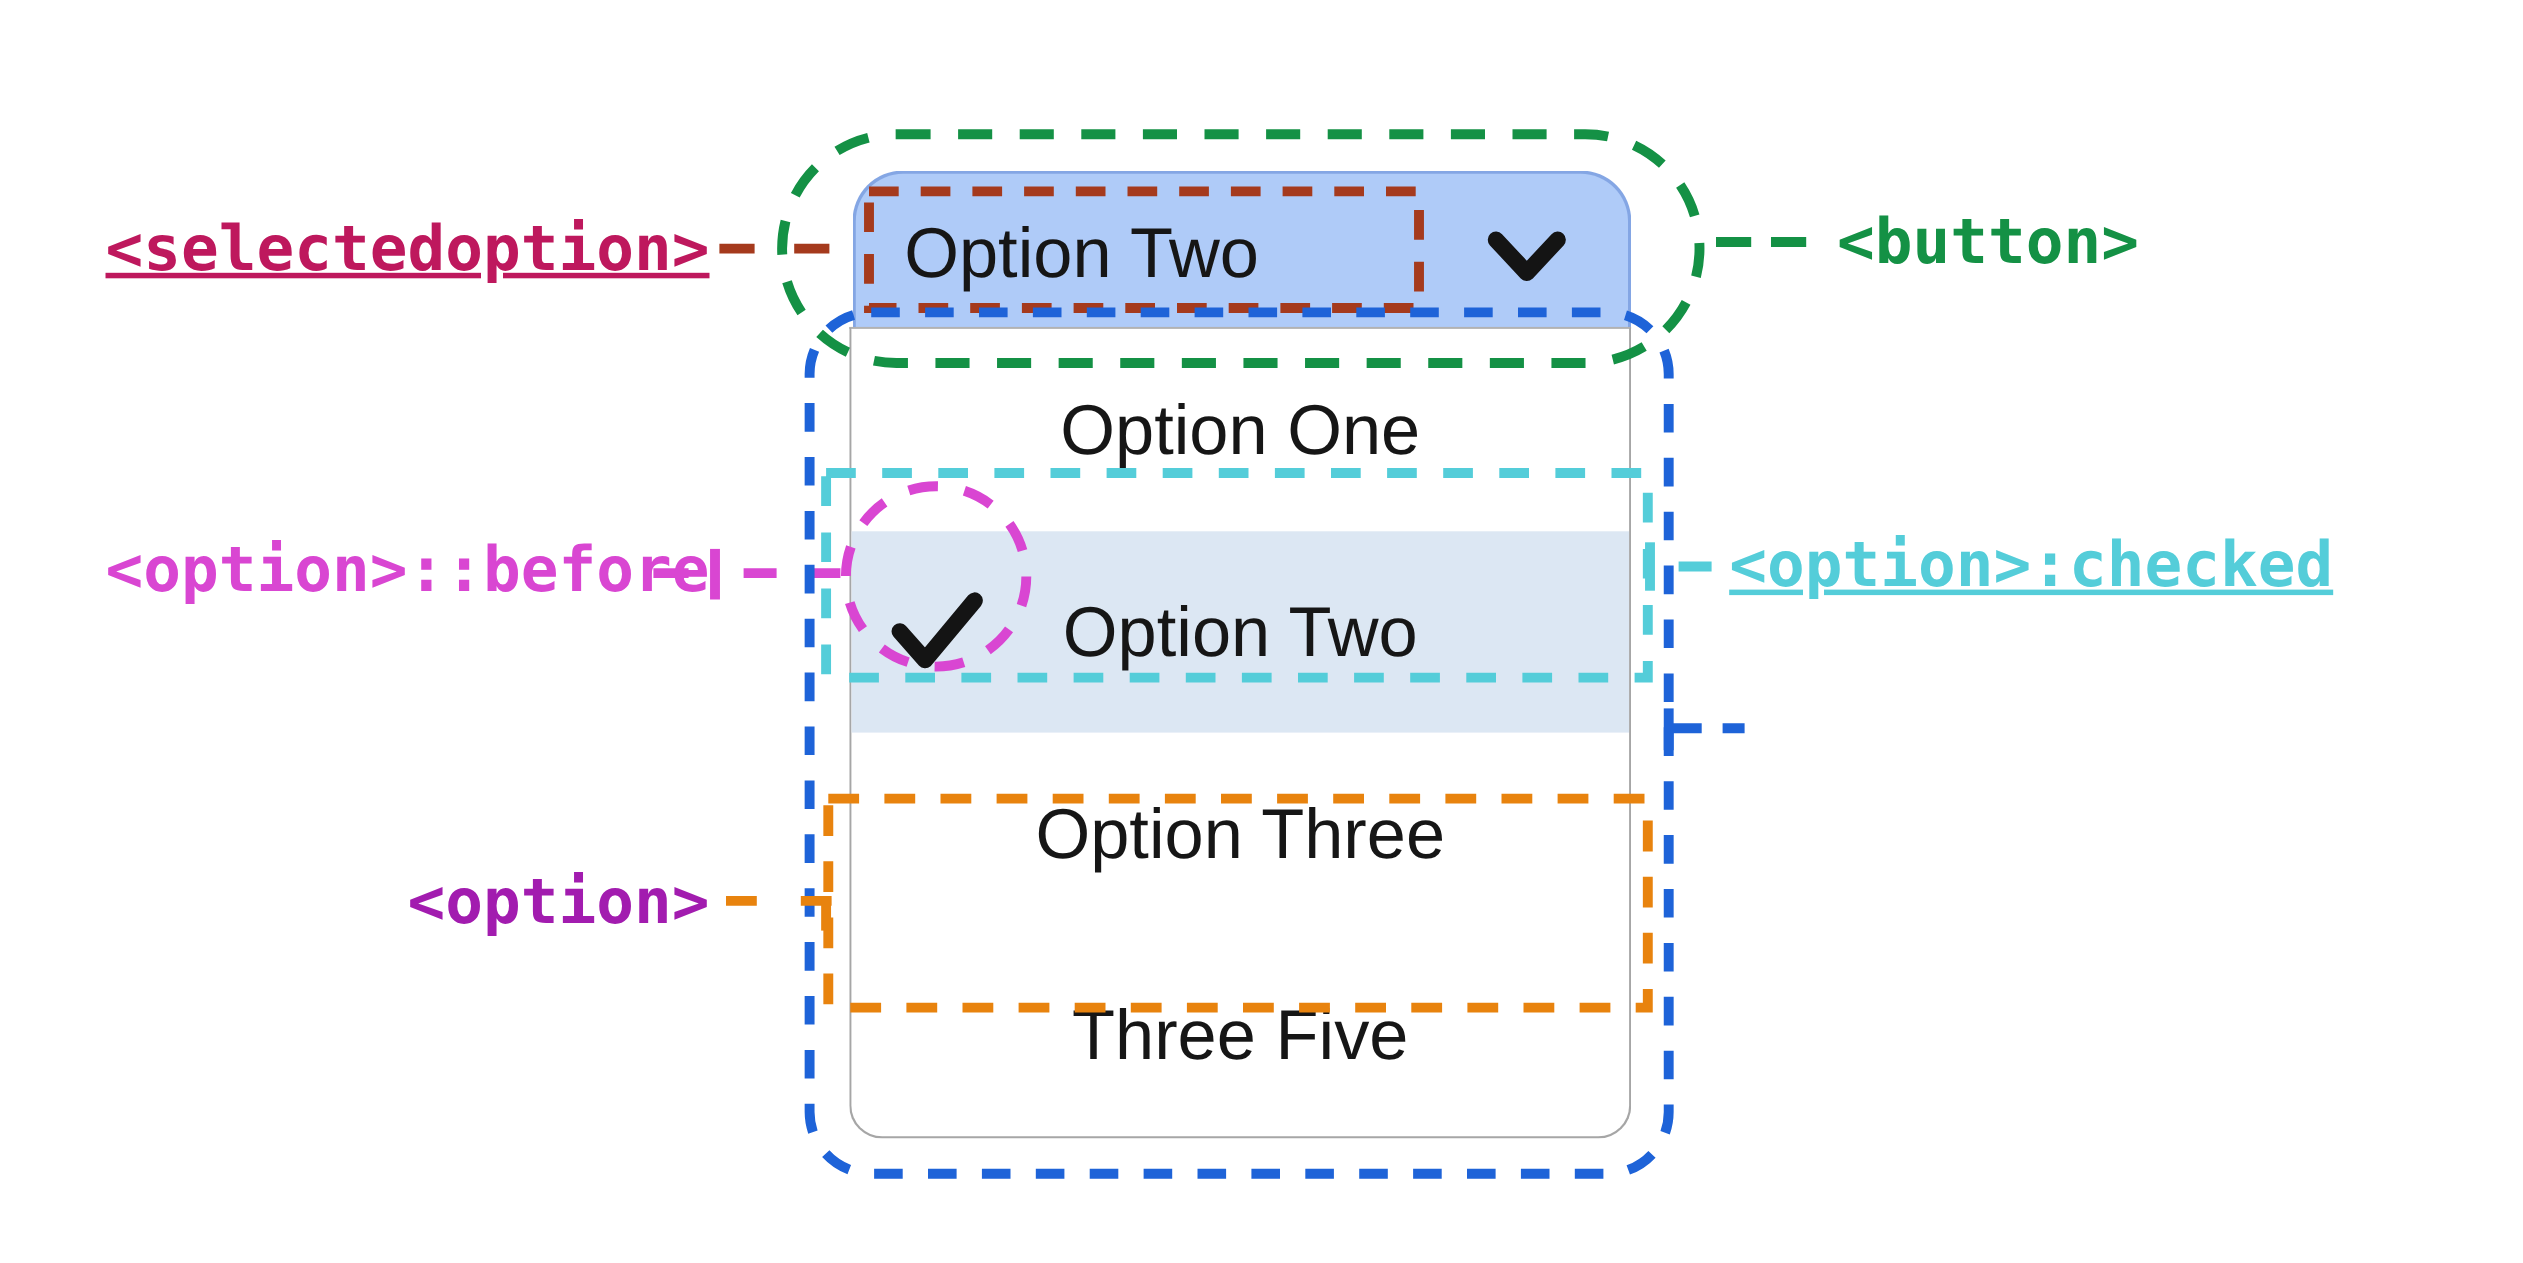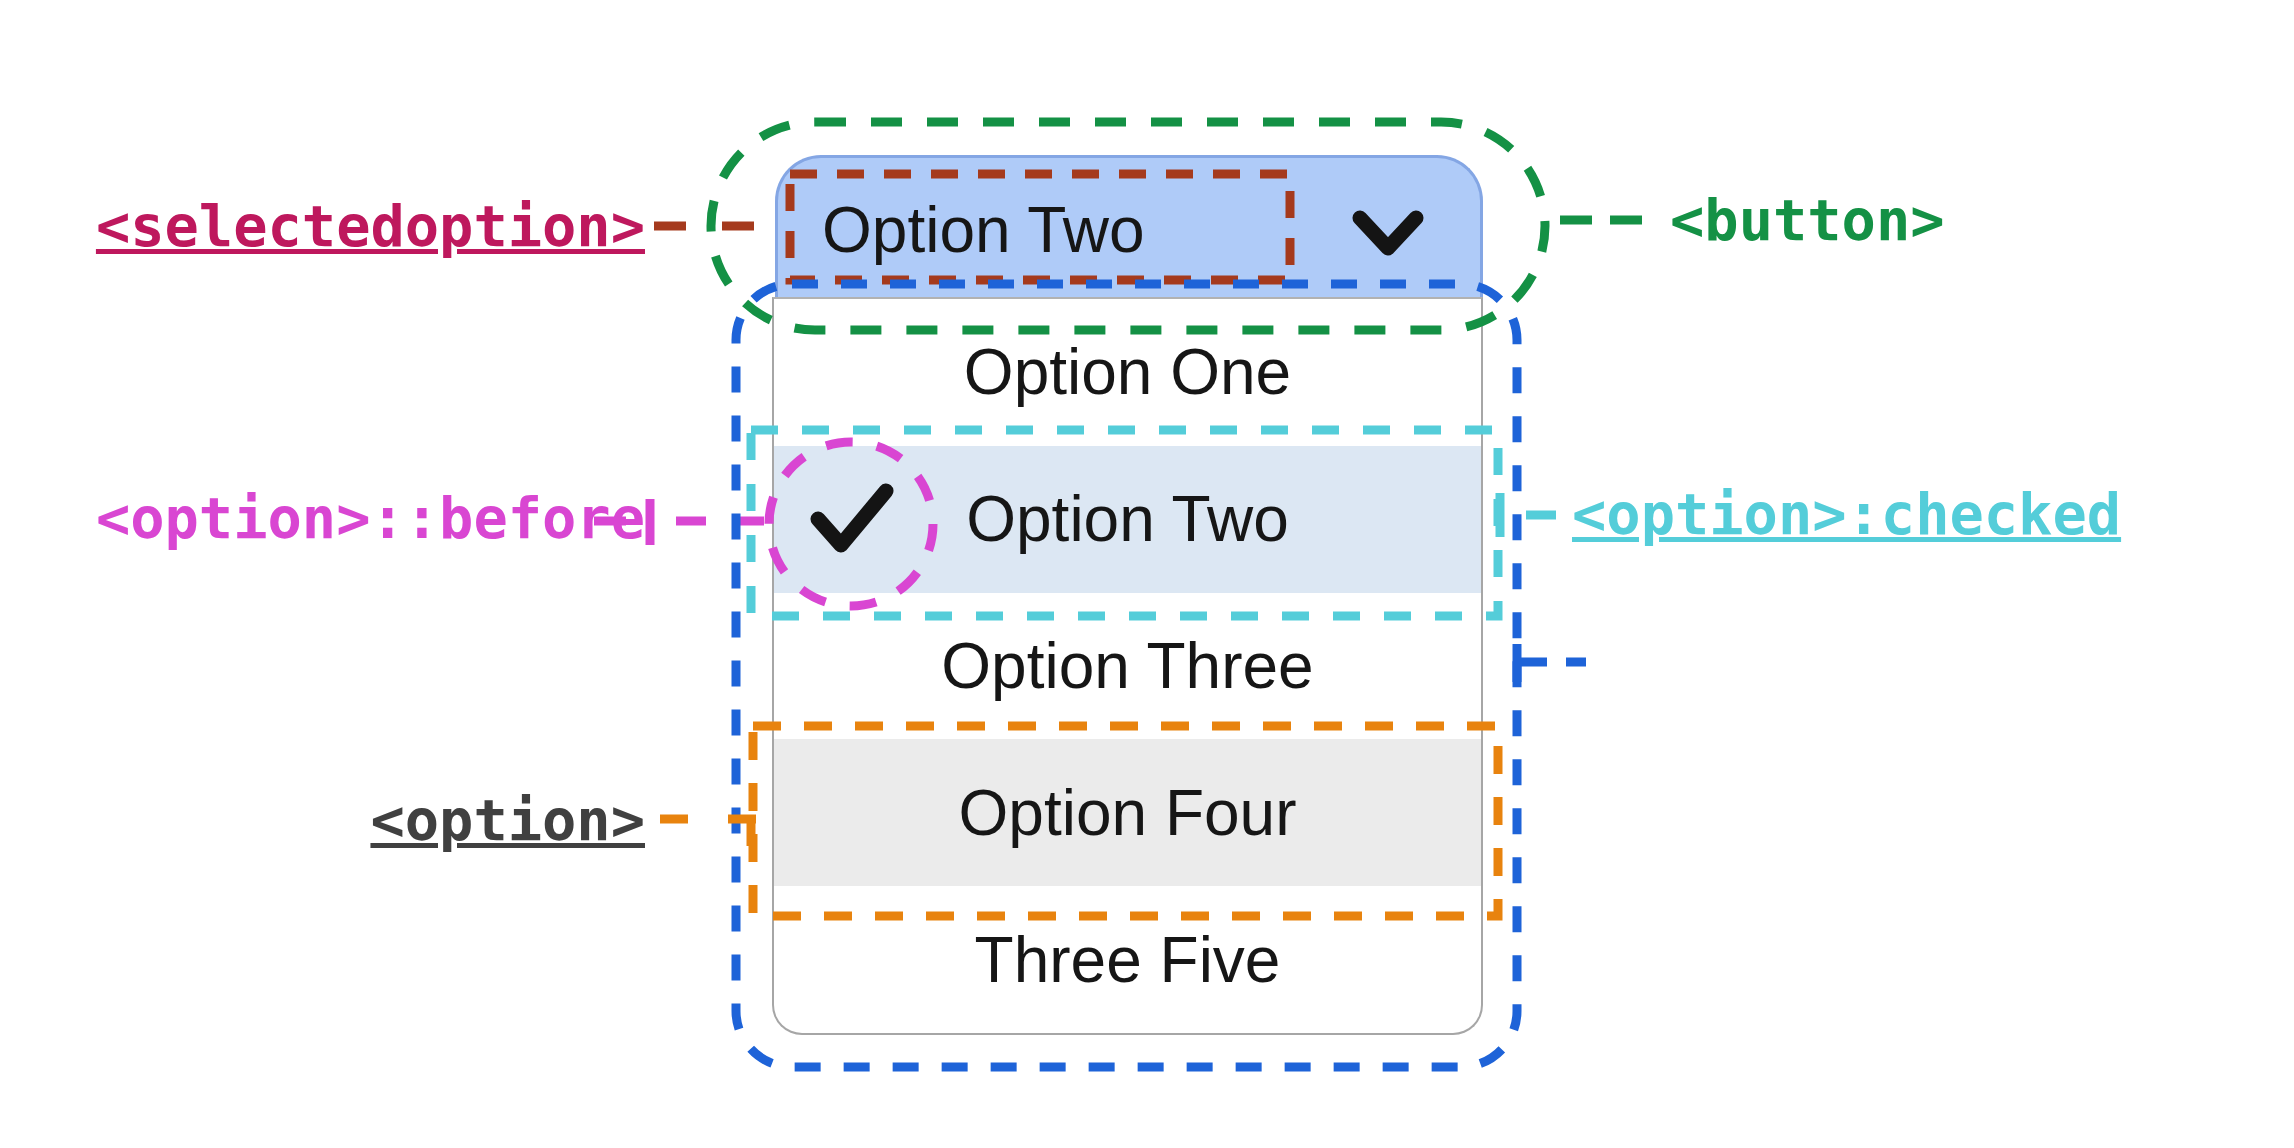--- a/index.html
+++ b/index.html
@@ -70,33 +70,30 @@
     </div>
     <div class="opt checked">
       <svg class="check" width="84" height="76" viewBox="0 0 84 76">
         <polyline class="icon-stroke" points="8,38 31,64 76,10"></polyline>
       </svg>
       <span>Option Two</span>
     </div>
     <div class="opt">
       <span>Option Three</span>
     </div>
-    <div class="opt hovered">
-      <span>Option Four</span>
-    </div>
     <div class="opt">
       <span>Three Five</span>
     </div>
   </div>
 
   <div class="anno" id="anno-selectedoption" style="color: #be185d; text-decoration: underline;">&lt;selectedoption&gt;</div>
   <div class="anno" id="anno-button" style="color: rgb(20, 145, 69);">&lt;button&gt;</div>
   <div class="anno" id="anno-option-before" style="color: rgb(217, 70, 210);">&lt;option&gt;::before</div>
   <div class="anno" id="anno-option-checked" style="color: rgb(84, 205, 217); text-decoration: underline;">&lt;option&gt;:checked</div>
-  <div class="anno" id="anno-option" style="color: #404040; text-decoration: underline;">&lt;option&gt;</div>
+  <div class="anno" id="anno-option" style="color: #a21caf;">&lt;option&gt;</div>
 
   <svg class="overlay" width="2294" height="1148" viewBox="0 0 2294 1148">
 
     <g style="stroke: rgb(165, 58, 29);">
       <rect class="ln" x="790" y="174" width="500" height="106" style="stroke-dasharray:27 20"></rect>
       <line class="ln" x1="654" y1="226" x2="758" y2="226" style="stroke-dasharray:32 36"></line>
     </g>
 
     <g style="stroke: rgb(20, 145, 69);">
       <rect class="ln" x="711" y="122" width="834" height="208" rx="104" ry="104" style="stroke-dasharray:31 25"></rect>

